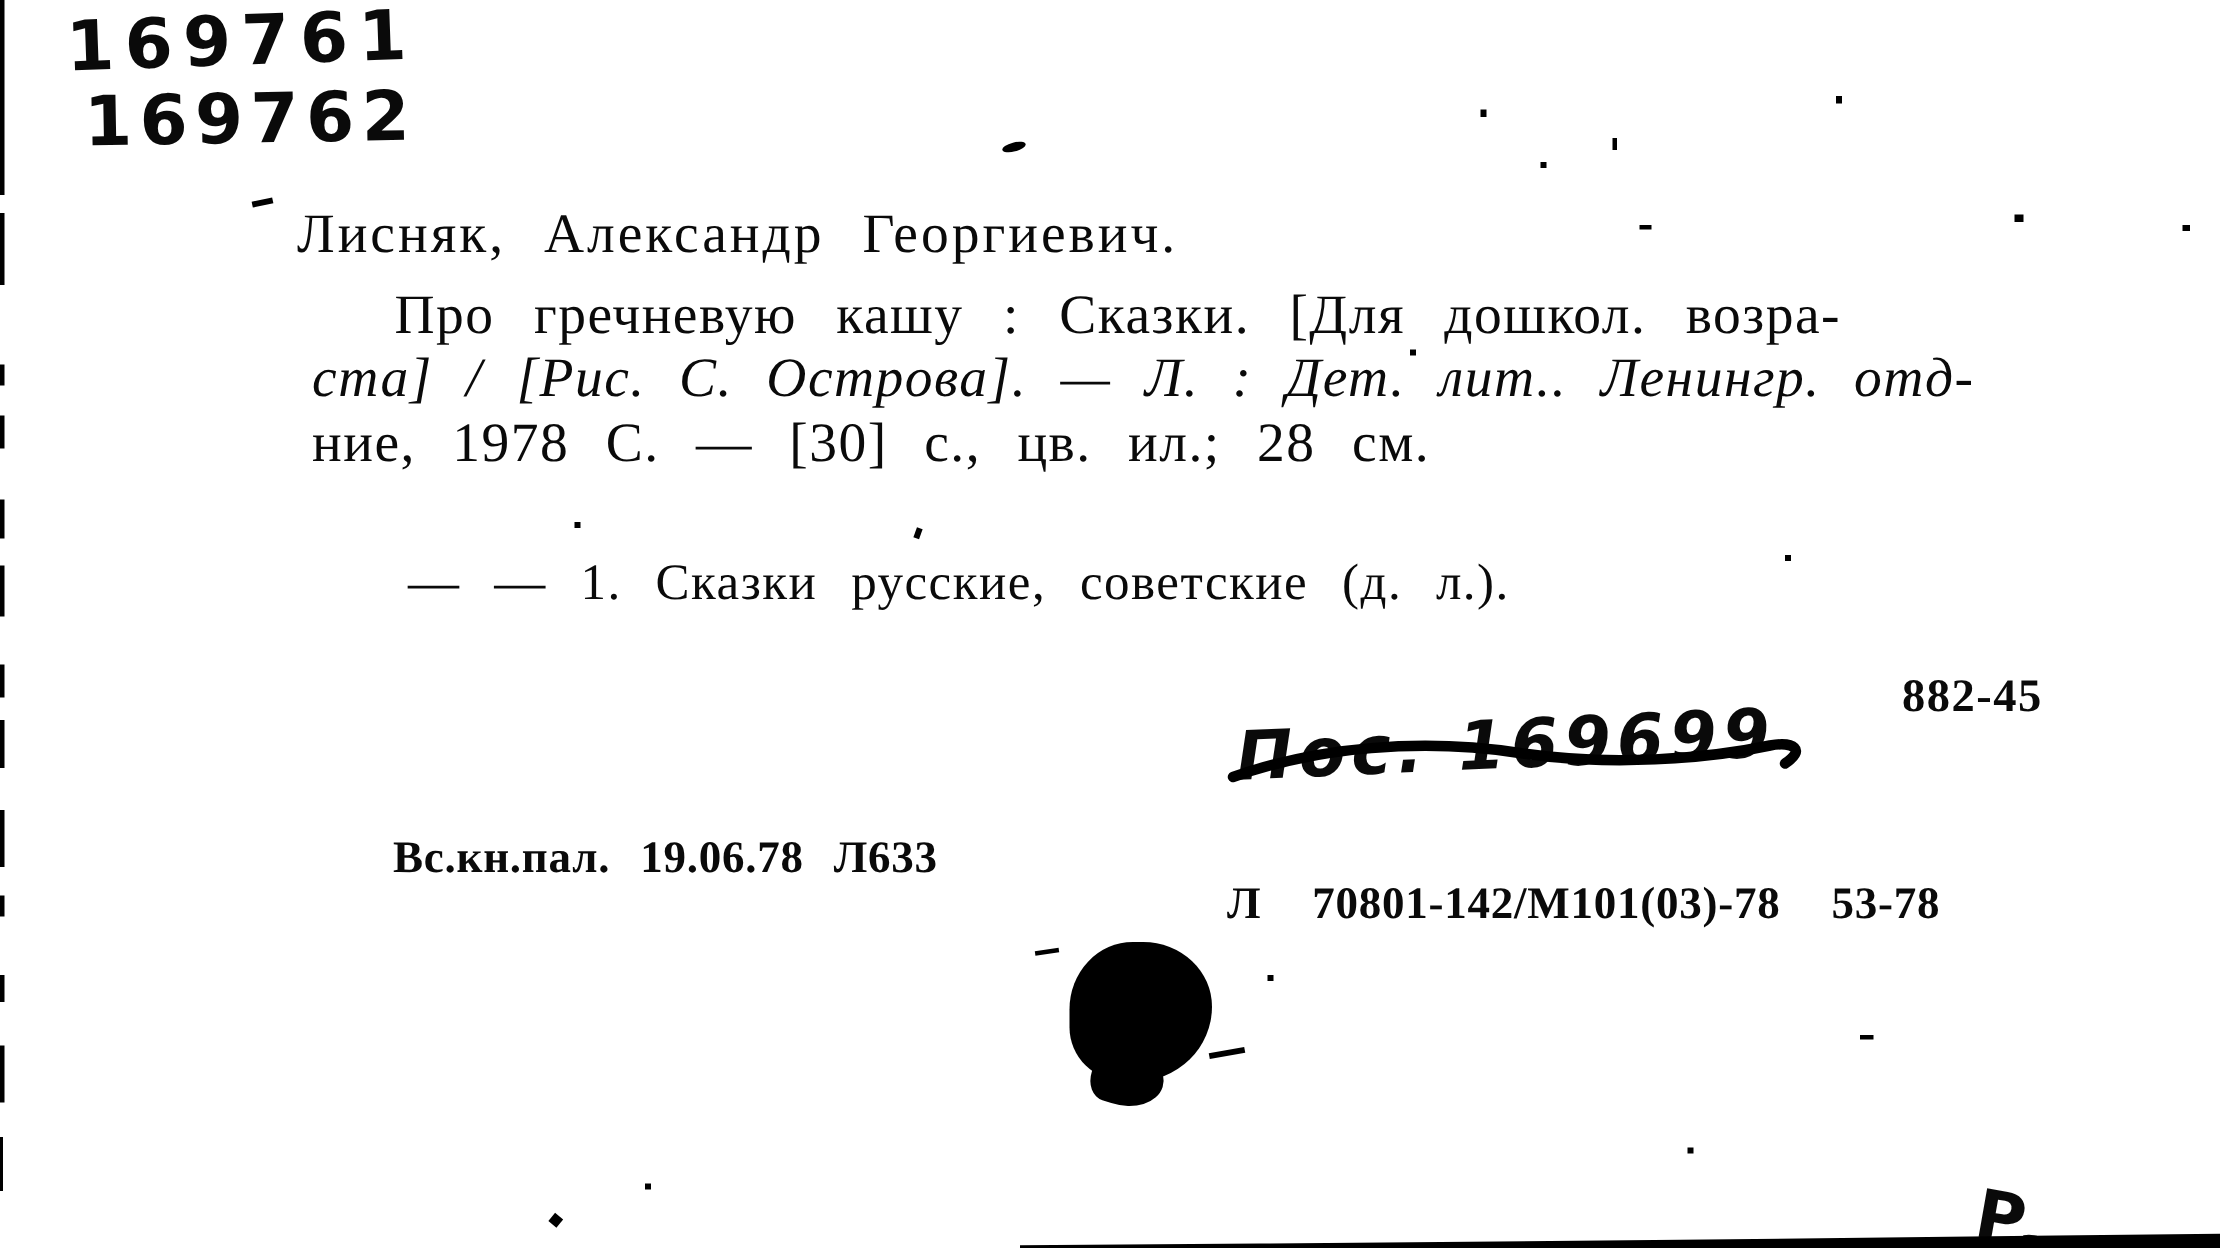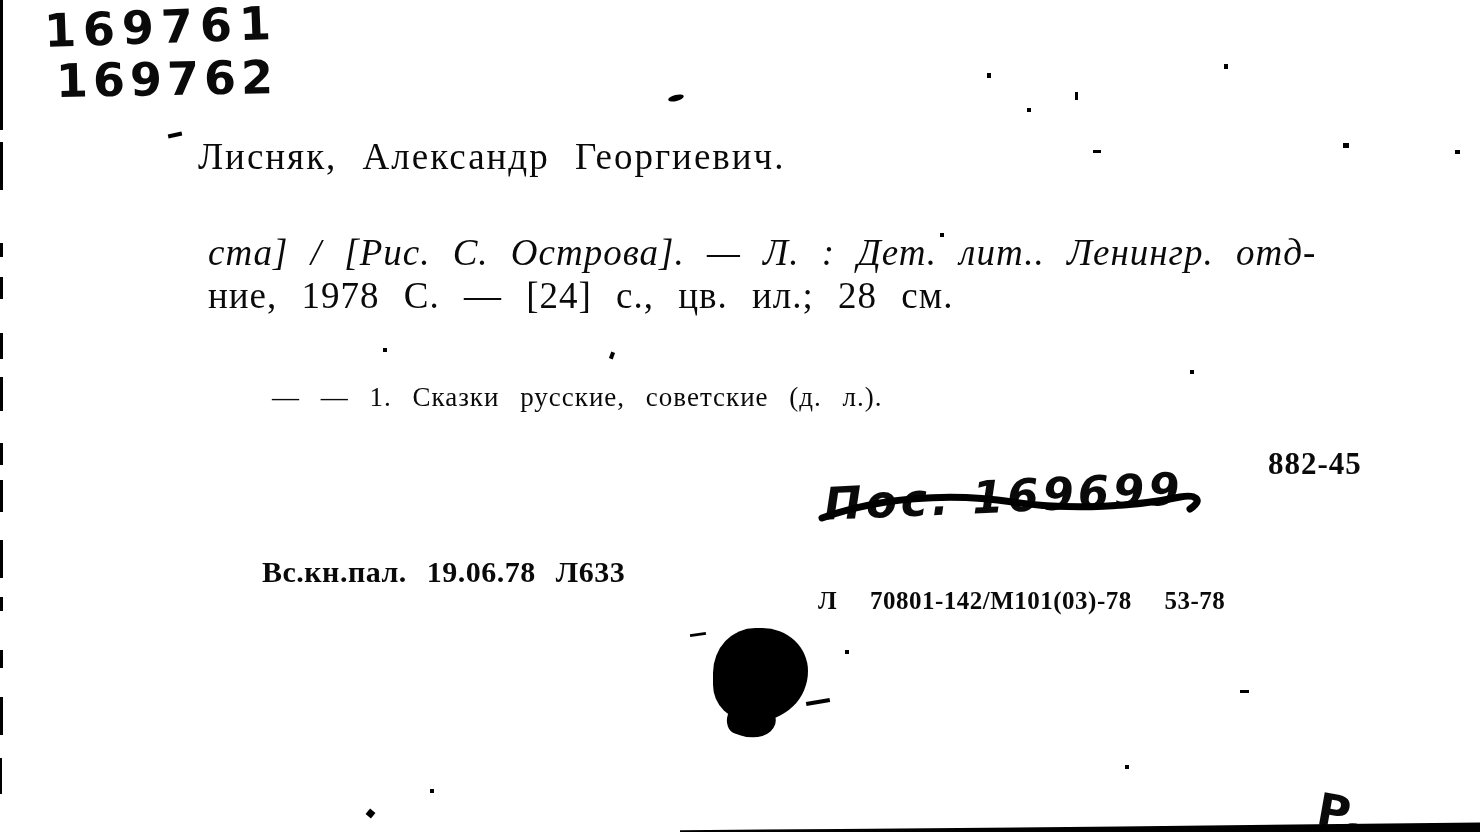--- a/index.html
+++ b/index.html
@@ -11,28 +11,28 @@
     font-family:"Liberation Serif", serif;
     overflow:hidden;
   }
   .print { position:absolute; white-space:pre; line-height:1; }
 
   .author   { left:198px; top:138px; font-size:37px; font-weight:400; letter-spacing:2px; word-spacing:14px; }
   .t1       { left:263px; top:192px; font-size:37px; letter-spacing:1px; word-spacing:16px; }
   .t2       { left:208px; top:234px; font-size:37px; letter-spacing:1px; word-spacing:12px;font-style:italic; }
   .t3       { left:208px; top:277px; font-size:37px; letter-spacing:1px; word-spacing:14px; }
   .price    { left:262px; top:318px; font-size:28px; letter-spacing:0.5px; word-spacing:10px; }
-  .subject  { left:272px; top:384px; font-size:27px; letter-spacing:1px; word-spacing:13px; }
+  .subject  { left:272px; top:372px; font-size:34px; letter-spacing:1px; word-spacing:13px; }
   .udc      { left:1268px; top:448px; font-size:31px; font-weight:700; letter-spacing:1px; }
   .reg      { font-size:30px; font-weight:700; letter-spacing:0.5px; }
   .reg1     { left:256px; top:489px; word-spacing:16px; }
   .reg2     { left:210px; top:523px; word-spacing:10px; }
   .reg2 .prefix { display:inline-block; margin-right:30px; }
   .reg3     { left:262px; top:557px; word-spacing:12px; }
-  .index    { left:818px; top:588px; font-size:25px; font-weight:700; letter-spacing:0.5px; word-spacing:26px; }
+  .index    { left:818px; top:588px; font-size:30px; font-weight:700; letter-spacing:0.5px; word-spacing:26px; }
 
   .hand { position:absolute; white-space:pre; font-family:"DejaVu Sans", sans-serif; font-weight:700; line-height:1; }
   .acc1 { left:44px;  top:4px;  font-size:46px; letter-spacing:7px; transform:rotate(-2deg); }
   .acc2 { left:56px;  top:56px; font-size:46px; letter-spacing:5px; transform:rotate(-1deg); }
   .note { left:824px; top:474px; font-size:45px; font-style:italic; letter-spacing:4px; transform:rotate(-2.5deg); }
   .strike-svg { position:absolute; left:808px; top:478px; width:412px; height:62px; }
   .mark { left:1254px; top:740px; font-size:45px; transform:rotate(10deg); }
   .mark .sub { font-size:29px; vertical-align:-14px; margin-left:-2px; }
 
   .blob { position:absolute; left:713px; top:628px; width:95px; height:93px; background:#000;
@@ -48,22 +48,23 @@
 </style>
 </head>
 <body>
 
 <div class="scan">
 
   <div class="hand acc1">169761</div>
   <div class="hand acc2">169762</div>
 
   <div class="print author">Лисняк, Александр Георгиевич.</div>
+  <div class="print t1">Про гречневую кашу : Сказки. [Для дошкол. возра-</div>
   <div class="print t2">ста] / [Рис. С. Острова]. — Л. : Дет. лит.. Ленингр. отд-</div>
-  <div class="print t3">ние, 1978 С. — [24] с., цв. ил.; 28 см.</div>
+  <div class="print t3">ние, 1978 С. — [30] с., цв. ил.; 28 см.</div>
   <div class="print subject">— — 1. Сказки русские, советские (д. л.).</div>
   <div class="print udc">882-45</div>
 
   <div class="print reg reg3">Вс.кн.пал. 19.06.78 Л633</div>
 
   <div class="print index">Л 70801-142/М101(03)-78 53-78</div>
 
   <div class="hand note">Пос. 169699</div>
   <svg class="strike-svg" viewBox="0 0 412 62" xmlns="http://www.w3.org/2000/svg">
     <path d="M14 40 C 70 20, 140 14, 205 24 C 265 33, 330 28, 372 19 C 388 16, 396 22, 382 31" fill="none" stroke="#000" stroke-width="7" stroke-linecap="round"></path>

